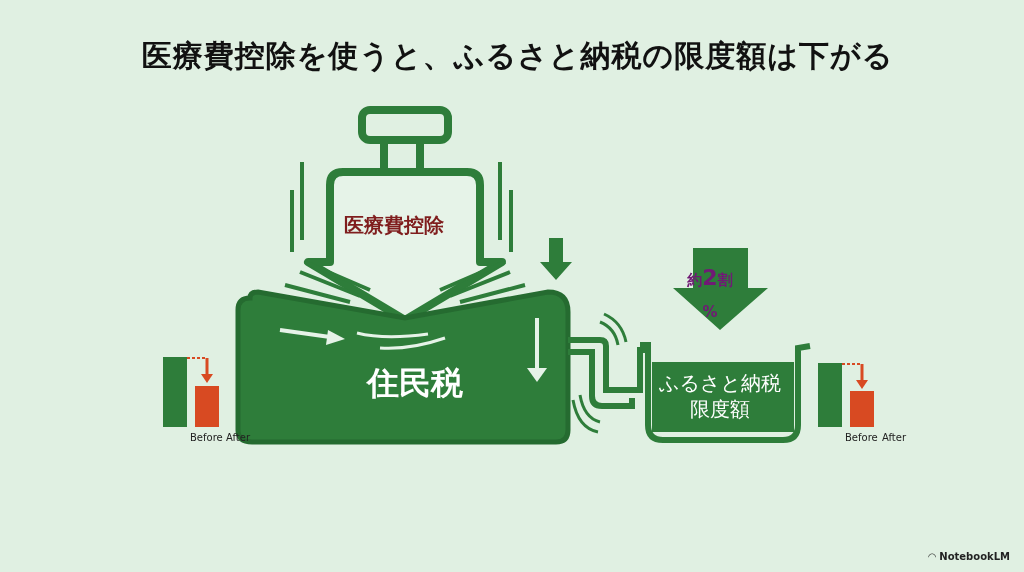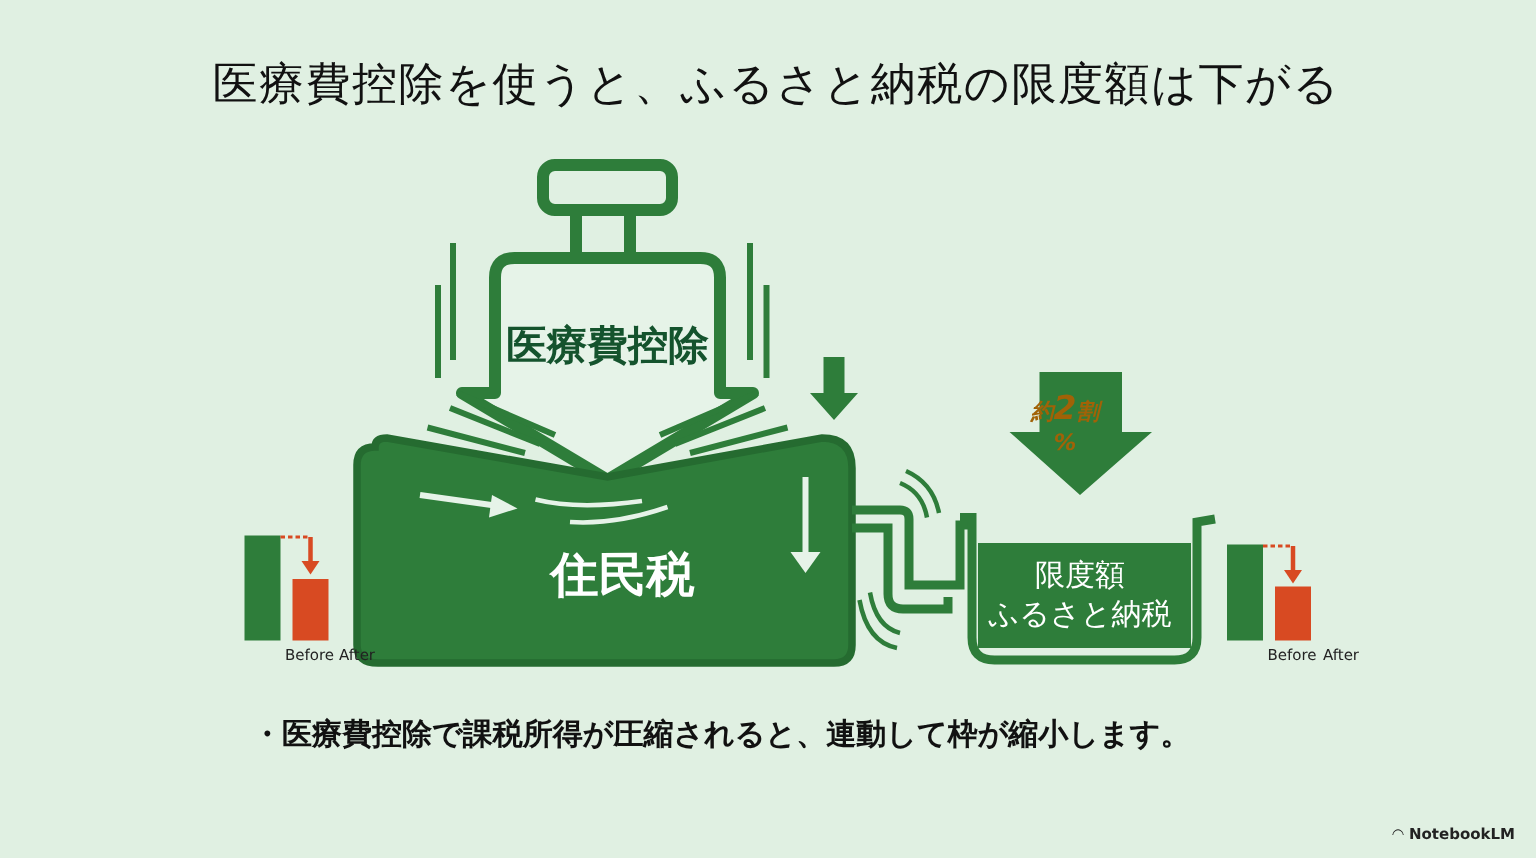--- a/index.html
+++ b/index.html
@@ -1,25 +1,25 @@
 <!DOCTYPE html>
 <html><head>
 <meta charset="utf-8">
 <style>
   html, body { margin:0; padding:0; }
   body { width:1024px; height:572px; background:#e0f0e2; position:relative; overflow:hidden;
          font-family:"DejaVu Sans", sans-serif; }
-  .title { position:absolute; left:0; right:0; top:36px; text-align:center; font-size:30px; font-weight:normal;
+  .title { position:absolute; left:0; right:0; top:36px; text-align:center; font-size:30px; font-weight:bold;
            color:#111; letter-spacing:1px;margin-left:11px; }
   svg.diagram { position:absolute; left:0; top:0; }
   .lbl { position:absolute; text-align:center; font-weight:bold; }
-  .press-label { left:320px; top:212px; width:170px; font-size:27px; color:#14532d; }
+  .press-label { left:309px; top:212px; width:170px; font-size:20px; color:#7f1d1d; }
   .tank-label { left:330px; top:362px; width:170px; font-size:32px; color:#fff; }
   .furusato-label { left:645px; top:370px; width:150px; font-size:20px; color:#fff; line-height:26px; font-weight:normal; }
-  .arrow-label { left:680px; top:262px; width:60px; font-size:15px; color:#a16207; line-height:21px;font-style:italic; }
+  .arrow-label { left:680px; top:262px; width:60px; font-size:15px; color:#701a75; line-height:32px; }
   .arrow-label .big { font-size:22px; }
   .ba { position:absolute; font-size:10px; color:#222;margin-left:32px; }
   .bullets { position:absolute; left:168px; top:472px; font-size:20px; font-weight:bold; color:#111; line-height:34px; }
   .bullets div::before { content:"・"; }
   .brand { position:absolute; right:14px; bottom:10px; font-size:10px; font-weight:bold; color:#222; }
 </style>
 </head>
 <body>
 
 <div class="title">医療費控除を使うと、ふるさと納税の限度額は下がる</div>
@@ -72,32 +72,31 @@
   <rect x="818" y="363" width="24" height="64" fill="#2e7d3a"></rect>
   <rect x="850" y="391" width="24" height="36" fill="#d84a22"></rect>
   <line x1="842" y1="364" x2="862" y2="364" stroke="#d84a22" stroke-width="2" stroke-dasharray="3,2"></line>
   <line x1="862" y1="364" x2="862" y2="382" stroke="#d84a22" stroke-width="3"></line>
   <polygon points="856,380 868,380 862,389" fill="#d84a22"></polygon>
 </svg>
 
 <div class="lbl press-label">医療費控除</div>
 <div class="lbl tank-label">住民税</div>
 <div class="lbl furusato-label">
+  <div>ふるさと納税</div>
   <div>限度額</div>
-  <div>ふるさと納税</div>
 </div>
 <div class="lbl arrow-label">
   <div><span>約</span><span class="big">2</span><span>割</span></div>
   <div>%</div>
 </div>
 
 <div class="ba" style="left:158px;top:432px;">Before</div>
 <div class="ba" style="left:194px;top:432px;">After</div>
 <div class="ba" style="left:813px;top:432px;">Before</div>
 <div class="ba" style="left:850px;top:432px;">After</div>
 
 <div class="bullets">
-  <div>医療費控除で課税所得が圧縮されると、連動して枠が縮小します。</div>
 </div>
 
 <div class="brand">
   <span>◠ </span><span>NotebookLM</span>
 </div>
 
 </body></html>

